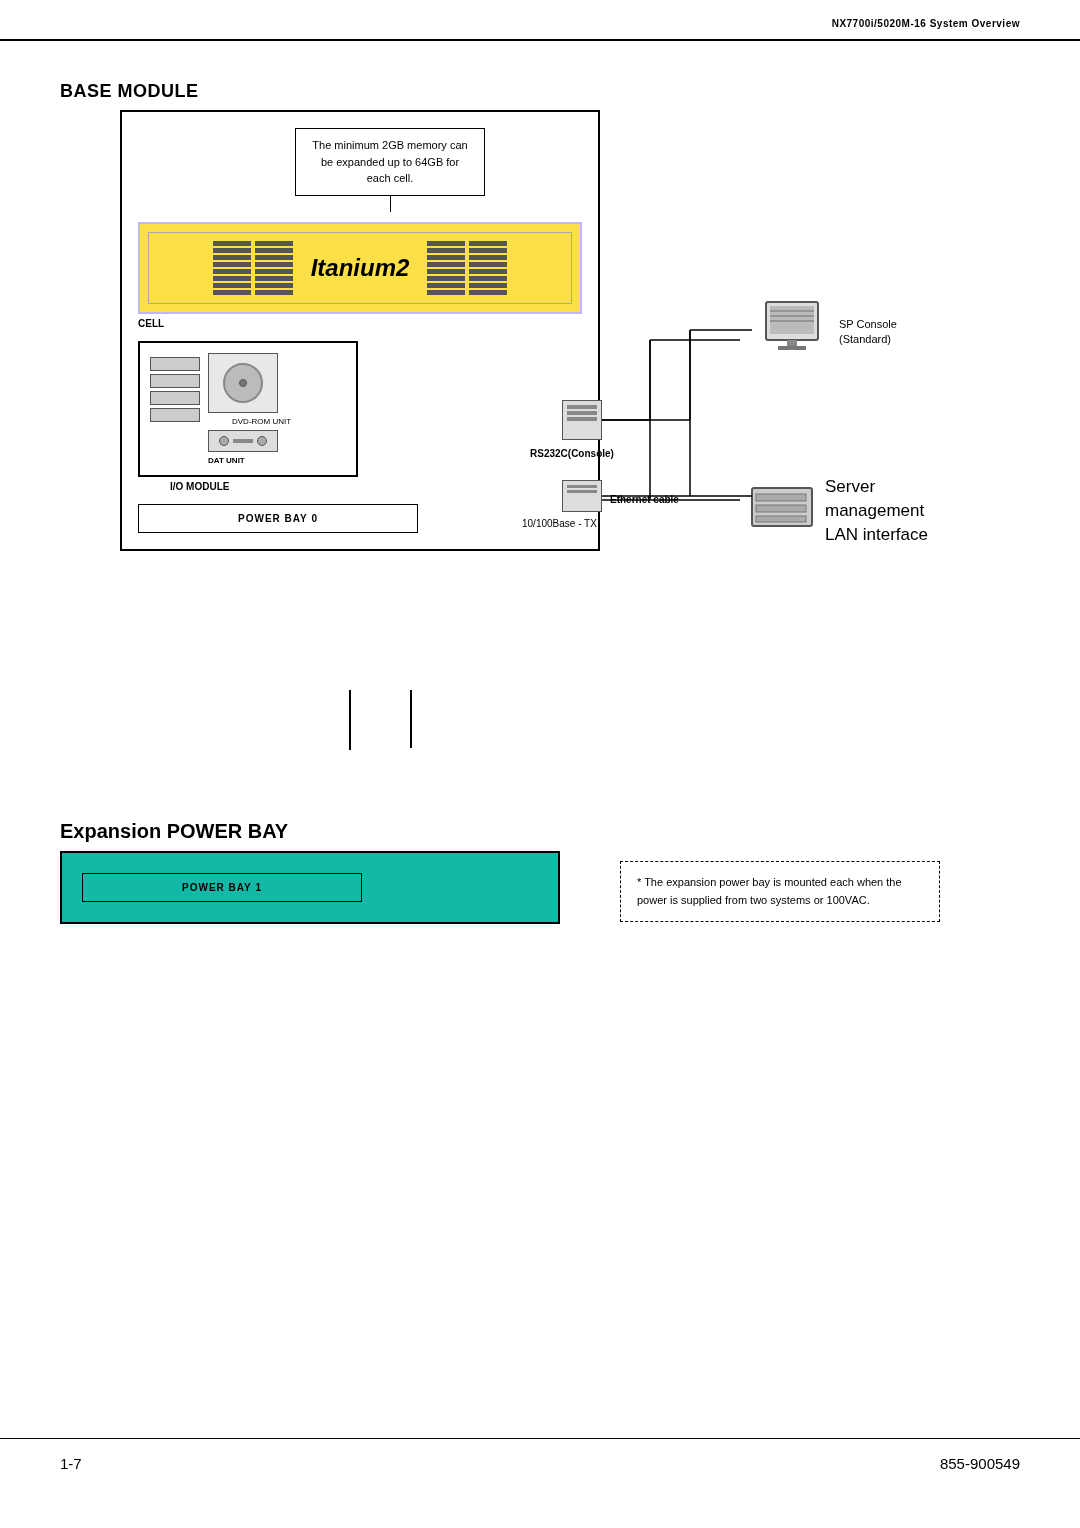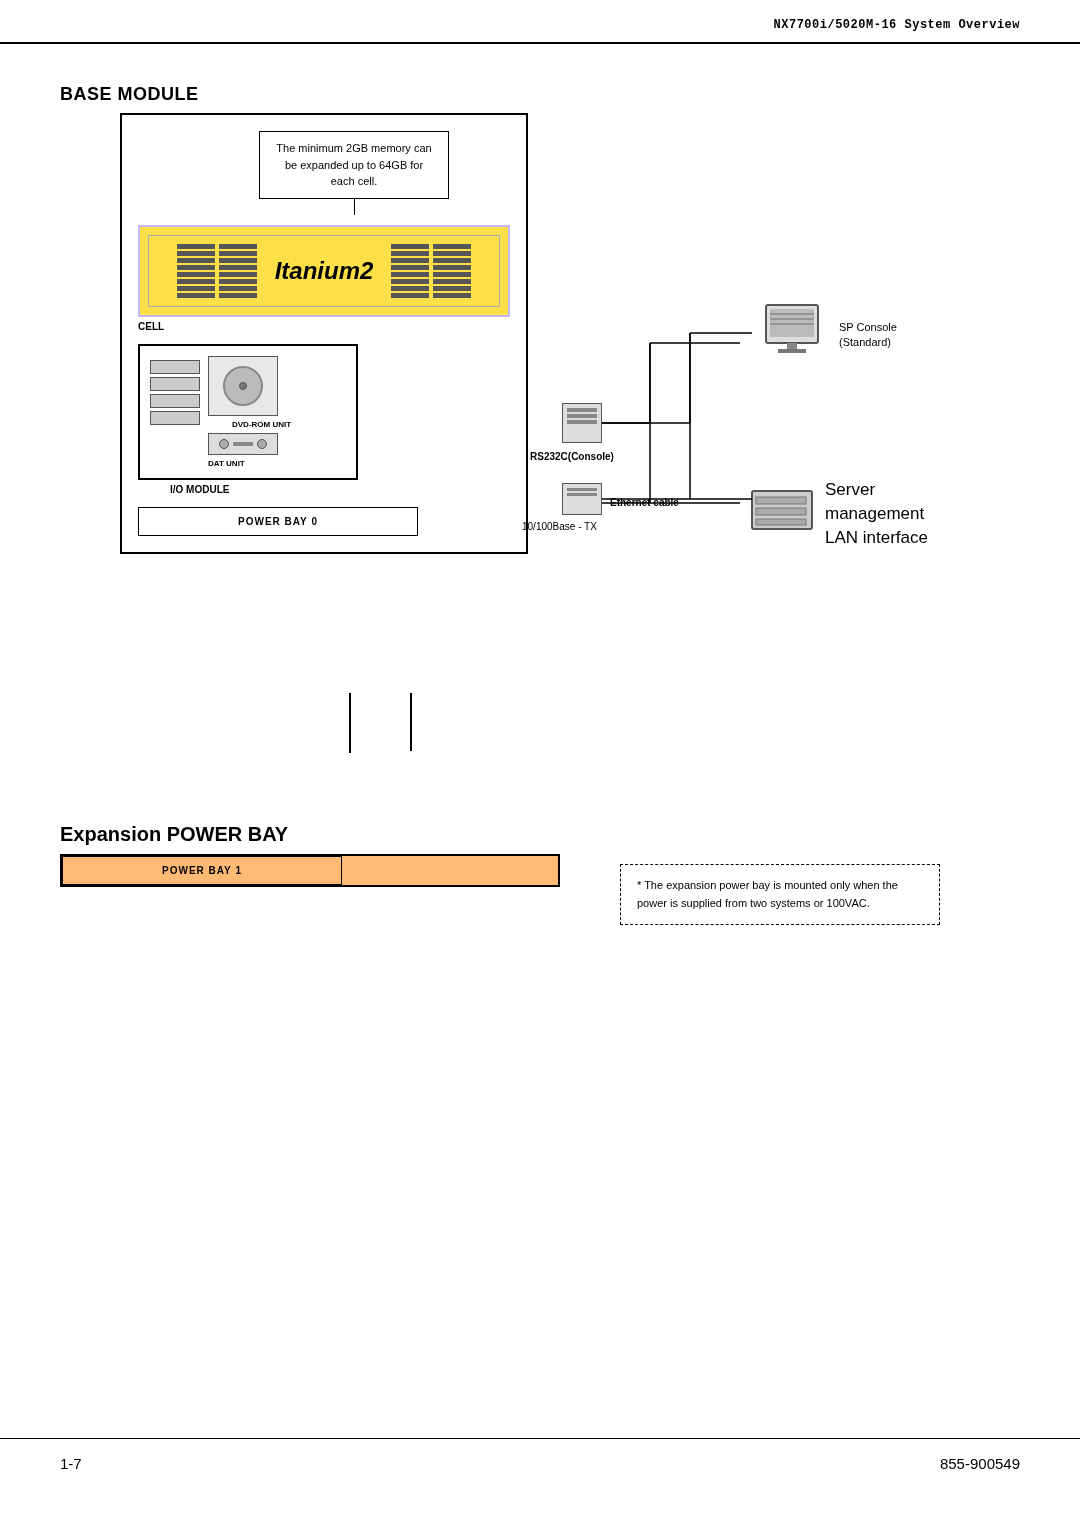--- a/index.html
+++ b/index.html
@@ -10,24 +10,23 @@
       min-height: 1528px;
       position: relative;
       color: #000;
     }
 
     
     .page-header {
       border-bottom: 2px solid #000;
       text-align: right;
       padding: 18px 60px 10px 60px;
-      font-size: 12px;
+      font-size: 10px;
       font-weight: bold;
       letter-spacing: 0.5px;
-      font-family: Liberation Mono, monospace;
     }
 
     
     .main-content {
       padding: 40px 60px 40px 60px;
     }
 
     
     .section-label {
       font-size: 18px;
@@ -73,21 +72,21 @@
 
       <line x1="590" y1="310" x2="590" y2="230" stroke="#000" stroke-width="1.5"></line>
       <line x1="590" y1="230" x2="680" y2="230" stroke="#000" stroke-width="1.5"></line>
 
       <line x1="502" y1="390" x2="590" y2="390" stroke="#000" stroke-width="1.5"></line>
       <line x1="590" y1="390" x2="680" y2="390" stroke="#000" stroke-width="1.5"></line>
 
       <line x1="590" y1="230" x2="590" y2="390" stroke="#000" stroke-width="1.5"></line>
     </svg>
 
-    <div style="position:absolute; top:0; left:60px; width:408px; border:2px solid #000; padding:16px; background:#fff;">
+    <div style="position:absolute; top:0; left:60px; width:480px; border:2px solid #000; padding:16px; background:#fff;">
 
       <div style="display:flex; flex-direction:column; align-items:center; margin-bottom:10px; margin-left:60px;">
         <div style="border:1px solid #000; padding:8px 14px; font-size:11px; line-height:1.5; width:190px; text-align:center;">
           <span>The minimum 2GB memory can be expanded up to 64GB for each cell.</span>
         </div>
         <div style="width:1px; height:16px; background:#000;"></div>
       </div>
 
       <div style="border:2px solid #c4b5fd; padding:8px; margin-bottom:4px; background:#fde047;">
         <div style="display:flex; align-items:center; justify-content:center; gap:4px; border:1px solid #aaa; padding:8px;">
@@ -148,21 +147,21 @@
             <div style="width:50px;height:14px;border:1px solid #555;background:#ccc;"></div>
             <div style="width:50px;height:14px;border:1px solid #555;background:#ccc;"></div>
           </div>
 
           <div style="display:flex;flex-direction:column;gap:4px;">
             <div style="border:1px solid #555;width:70px;height:60px;display:flex;align-items:center;justify-content:center;background:#e8e8e8;">
               <div style="width:40px;height:40px;border-radius:50%;border:2px solid #888;background:#bbb;position:relative;display:flex;align-items:center;justify-content:center;">
                 <div style="width:8px;height:8px;border-radius:50%;background:#777;border:1px solid #555;"></div>
               </div>
             </div>
-            <div style="font-size:8px;font-weight:bold;text-align:center;margin-left:24px;">DVD-ROM UNIT</div>
+            <div style="font-size:8px;font-weight:normal;text-align:center;margin-left:24px;">DVD-ROM UNIT</div>
 
             <div style="border:1px solid #555;width:70px;height:22px;background:#ddd;display:flex;align-items:center;justify-content:center;gap:4px;padding:2px;">
               <div style="width:10px;height:10px;border-radius:50%;border:1px solid #555;background:#aaa;"></div>
               <div style="width:20px;height:4px;background:#888;"></div>
               <div style="width:10px;height:10px;border-radius:50%;border:1px solid #555;background:#aaa;"></div>
             </div>
             <div style="font-size:8px;font-weight:bold;text-align:left;">DAT UNIT</div>
           </div>
         </div>
       </div>
@@ -238,28 +237,28 @@
     </svg>
 
   </div>
 
   <div style="position:relative; margin-top: -40px;">
 
     <div style="font-size:20px;font-weight:bold;margin-bottom:8px;">Expansion POWER BAY</div>
 
     <div style="display:flex; align-items:flex-start; gap:60px;">
 
-      <div style="border:2px solid #000;width:500px;background:#fdba74;">
+      <div style="border:2px solid #000;padding:20px;width:500px;background:#14b8a6;">
         <div style="border:1px solid #000;padding:8px 12px;width:280px;">
           <div style="font-size:10px;font-weight:bold;text-align:center;letter-spacing:1px;">POWER BAY 1</div>
         </div>
       </div>
 
       <div style="border:1px dashed #000;padding:12px 16px;font-size:11px;line-height:1.6;width:320px;margin-top:10px;">
-        <span>* The expansion power bay is mounted only when the power is supplied from two systems or 100VAC.</span>
+        <span>* The expansion power bay is mounted each when the power is supplied from two systems or 100VAC.</span>
       </div>
     </div>
 
   </div>
 
 
 </div>
 
 <div style="border-top:1px solid #000;display:flex;justify-content:space-between;padding:16px 60px;position:absolute;bottom:40px;left:0;right:0;font-size:15px;">
   <span>1-7</span>

